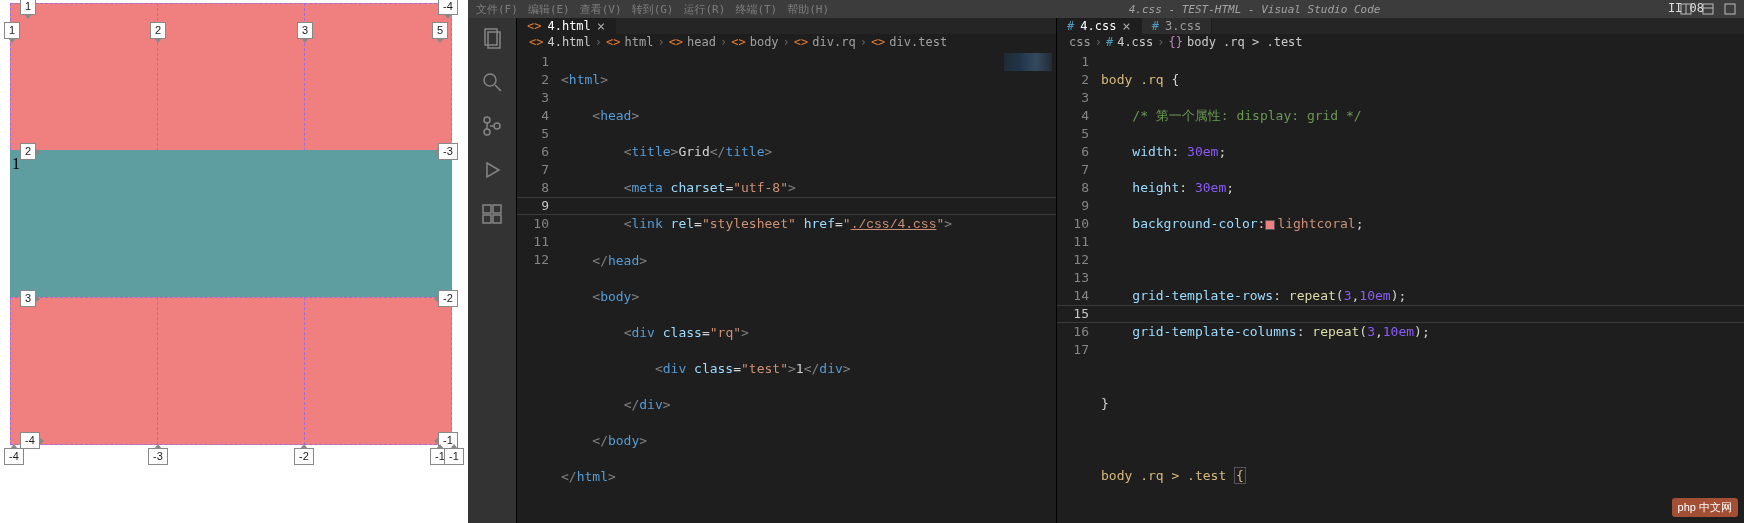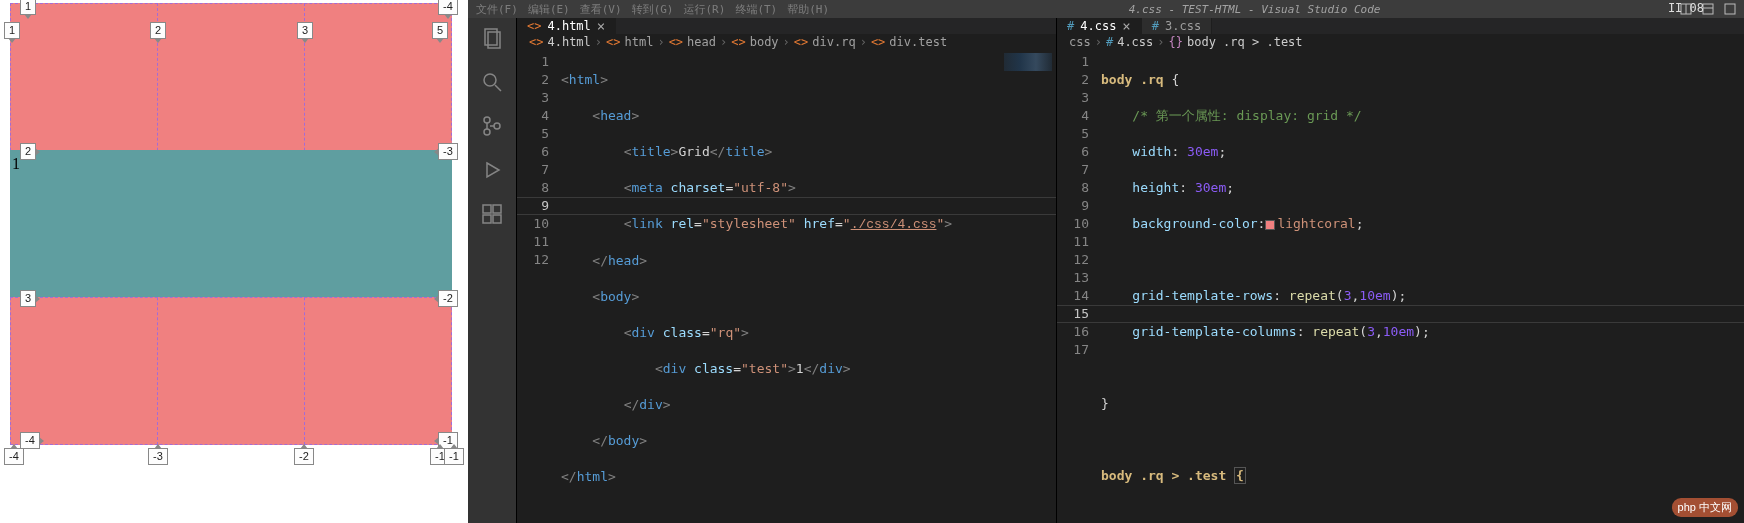--- a/index.html
+++ b/index.html
@@ -131,21 +131,21 @@
   }
   .gutter .cur { color:#c6c6c6; }
   .lines { flex:1; padding:4px 0; white-space:pre; position:relative; }
   .line-hl { position:absolute; left:0; right:0; height:18px; border-top:1px solid #3a3a3a; border-bottom:1px solid #3a3a3a; }
 
   .t-tag   { color:#808080; }
   .t-name  { color:#569cd6; }
   .t-attr  { color:#9cdcfe; }
   .t-str   { color:#ce9178; }
   .t-text  { color:#d4d4d4; }
-  .t-sel   { color:#d7ba7d;font-weight:bold; }
+  .t-sel   { color:#d7ba7d; }
   .t-prop  { color:#9cdcfe; }
   .t-val   { color:#ce9178; }
   .t-num   { color:#8b5cf6; }
   .t-fn    { color:#dcdcaa; }
   .t-cm    { color:#6a9955; }
   .underline { text-decoration: underline; font-family: Liberation Mono, monospace; }
   .swatch { display:inline-block; width:10px; height:10px; vertical-align:middle; margin-right:2px; border:1px solid #555; }
 
   .minimap {
     position:absolute; top:4px; right:4px; width:48px; height:18px;
@@ -164,21 +164,21 @@
   .titlebar .center { flex:1; text-align:center; opacity:0.8;font-style:italic; }
   .titlebar .right { display:flex; gap:10px; align-items:center; }
   .title-ico { width:12px; height:12px; stroke:#bbb; fill:none; }
 
   
   .editors-wrap { display:flex; flex:1; margin-top:0; }
 
   .watermark {
     position:absolute; right:6px; bottom:6px;
     font-size:11px; color:#fff; background:rgba(220,100,60,0.7);
-    padding:2px 6px; border-radius:9px;
+    padding:2px 6px; border-radius:3px;
     font-family:sans-serif;
   }
   .rowcol {
     position:absolute; right:40px; top:1px; color:#ddd; font-size:12px;
   }
 </style>
 </head>
 <body>
 
 <div class="titlebar">

